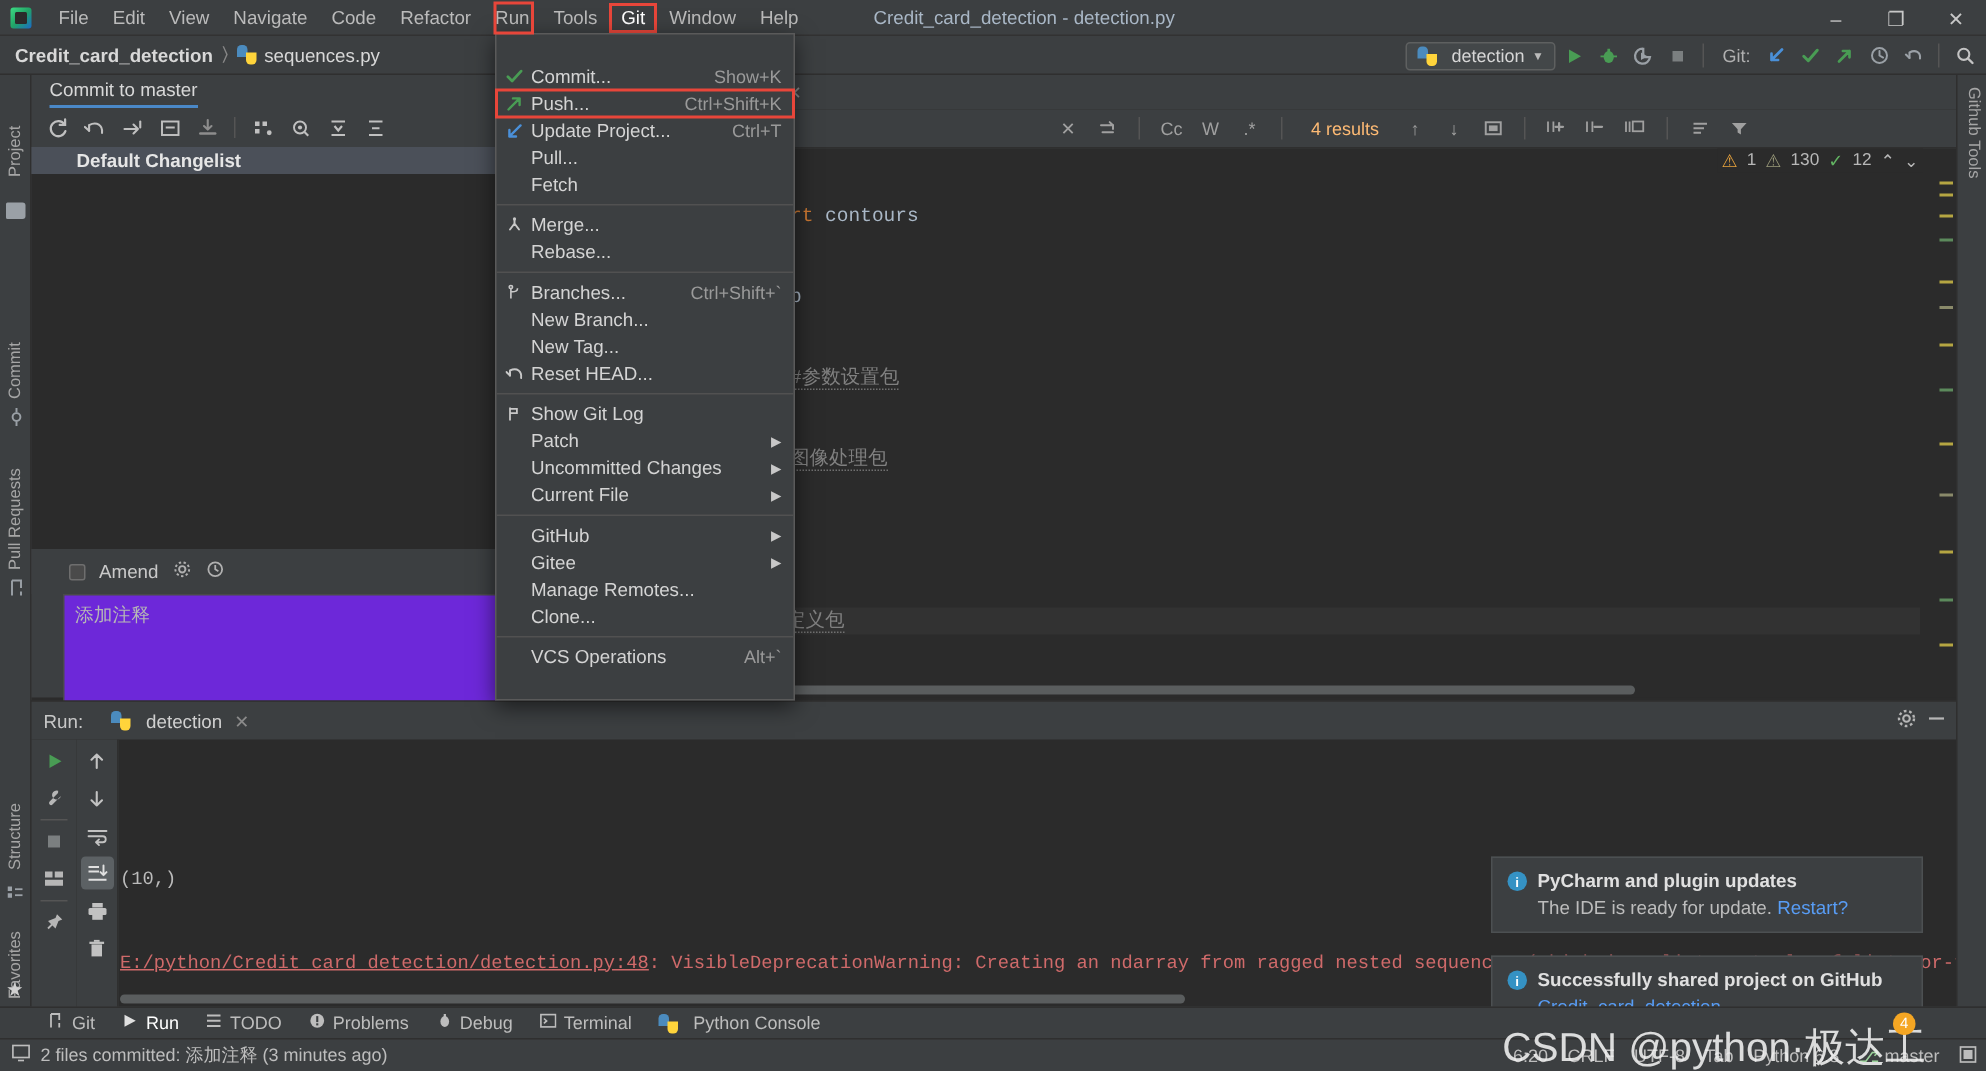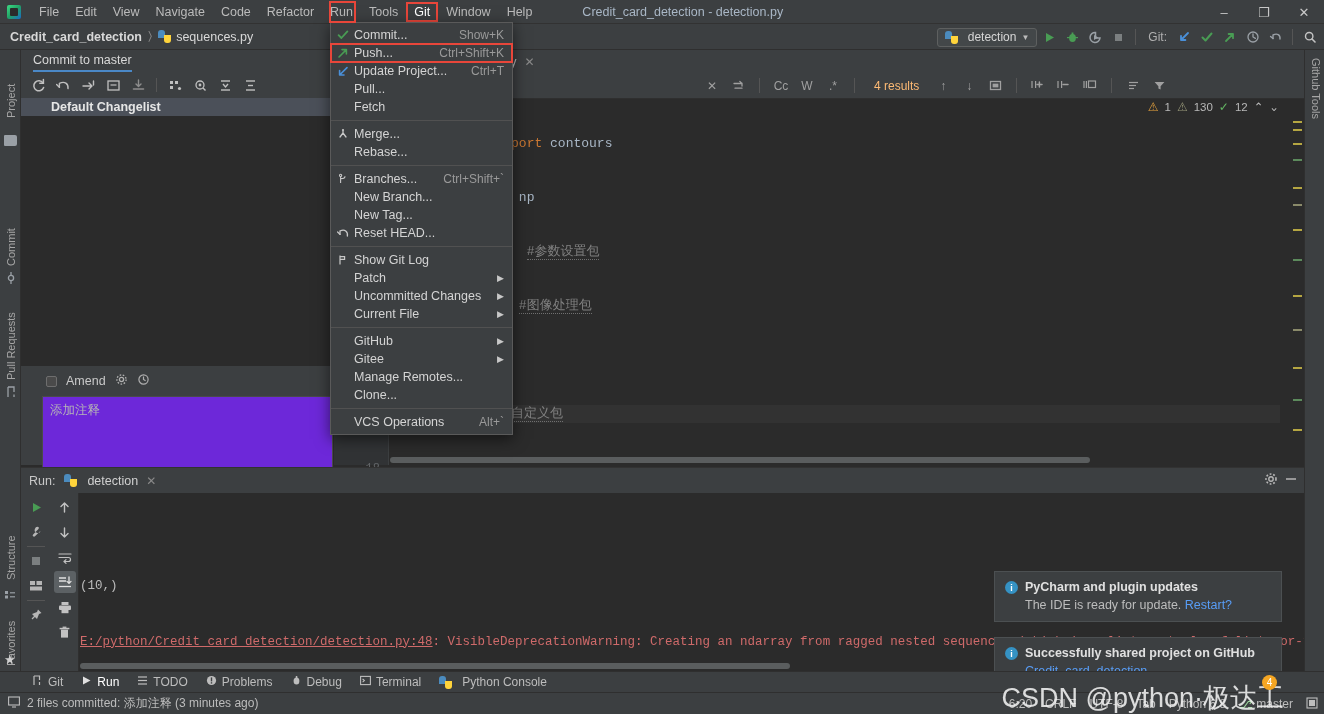--- a/index.html
+++ b/index.html
@@ -152,21 +152,21 @@
   .scroll-marks { position:absolute; right:2px; top:49px; width:12px; height:366px; }
   .sm { position:absolute; right:0; width:9px; height:2px; }
 
   .h-scroll {
     position:absolute; left:56px; bottom:2px; width:880px; height:6px;
   }
   .h-scroll i{ position:absolute; left:0; top:0; height:6px; width:700px; background:#5a5d5e; border-radius:3px; display:block;}
 
   
   .runpanel { position:absolute; left:21px; top:467px; width:1283px; height:204px; background:#2b2b2b; border-top:1px solid #323232; }
-  .run-head { height:25px; background:#3c3f41; display:flex; align-items:center; padding-left:8px; gap:9px; position:relative;}
+  .run-head { height:25px; background:#3c3f41; display:flex; align-items:center; padding-left:8px; gap:19px; position:relative;}
   .run-head .lbl{font-size:12.5px;color:#c8c8c8;}
   .run-cfg{display:flex;align-items:center;gap:5px;font-size:12.5px;color:#d0d0d0;}
   .run-head-right{position:absolute;right:6px;top:0;height:25px;display:flex;align-items:center;gap:6px;}
 
   .run-body { position:relative; height:179px; }
   .run-gut1 { position:absolute; left:0; top:0; width:30px; height:179px; background:#3c3f41;}
   .run-gut2 { position:absolute; left:30px; top:0; width:28px; height:179px; background:#3c3f41; border-right:1px solid #2f2f2f;}
   .rg-btn{width:22px;height:22px;margin:3px auto 0;display:flex;align-items:center;justify-content:center;border-radius:3px;}
   .rg-btn.on{background:#5c6164;}
   .rg-sep{width:18px;height:1px;background:#555;margin:3px auto;}
@@ -205,23 +205,23 @@
   .twb.active{color:#ffffff;}
   .statusbar {
     position:absolute; left:0; bottom:0; width:1324px; height:22px;
     background:#3c3f41; display:flex; align-items:center; padding-left:8px;
     border-top:1px solid #2f2f2f; font-size:12px; color:#bdbdbd;
   }
   .sb-right{position:absolute;right:6px;top:0;height:22px;display:flex;align-items:center;gap:13px;font-size:12px;color:#bdbdbd;}
 
   
   .gitmenu {
-    position:absolute; left:330px; top:22px; width:183px;
+    position:absolute; left:330px; top:22px; width:200px;
     background:#3c3f41; border:1px solid #5a5a5a; z-index:40;
-    box-shadow:0 4px 14px rgba(0,0,0,.55); padding:3px 0;
+    box-shadow:0 4px 14px rgba(0,0,0,.55); padding:19px 0;
   }
   .mi { height:18px; display:flex; align-items:center; padding:0 8px 0 0; font-size:12.5px; color:#d4d4d4; position:relative;}
   .mi .ic{width:23px;text-align:center;flex:none;font-size:11px;display:flex;align-items:center;justify-content:center;}
   .mi .lbl{flex:1; white-space:nowrap;}
   .mi .sc{color:#9a9a9a;font-size:12px;margin-left:12px;white-space:nowrap;}
   .mi .arr{color:#c8c8c8;font-size:9px;margin-left:8px;}
   .mi.hlbox{outline:2px solid #e8463a; outline-offset:-1px;}
   .msep{height:1px;background:#515151;margin:4px 0;}
 
   .redbox { position:absolute; border:2px solid #e8463a; z-index:50; pointer-events:none;}

